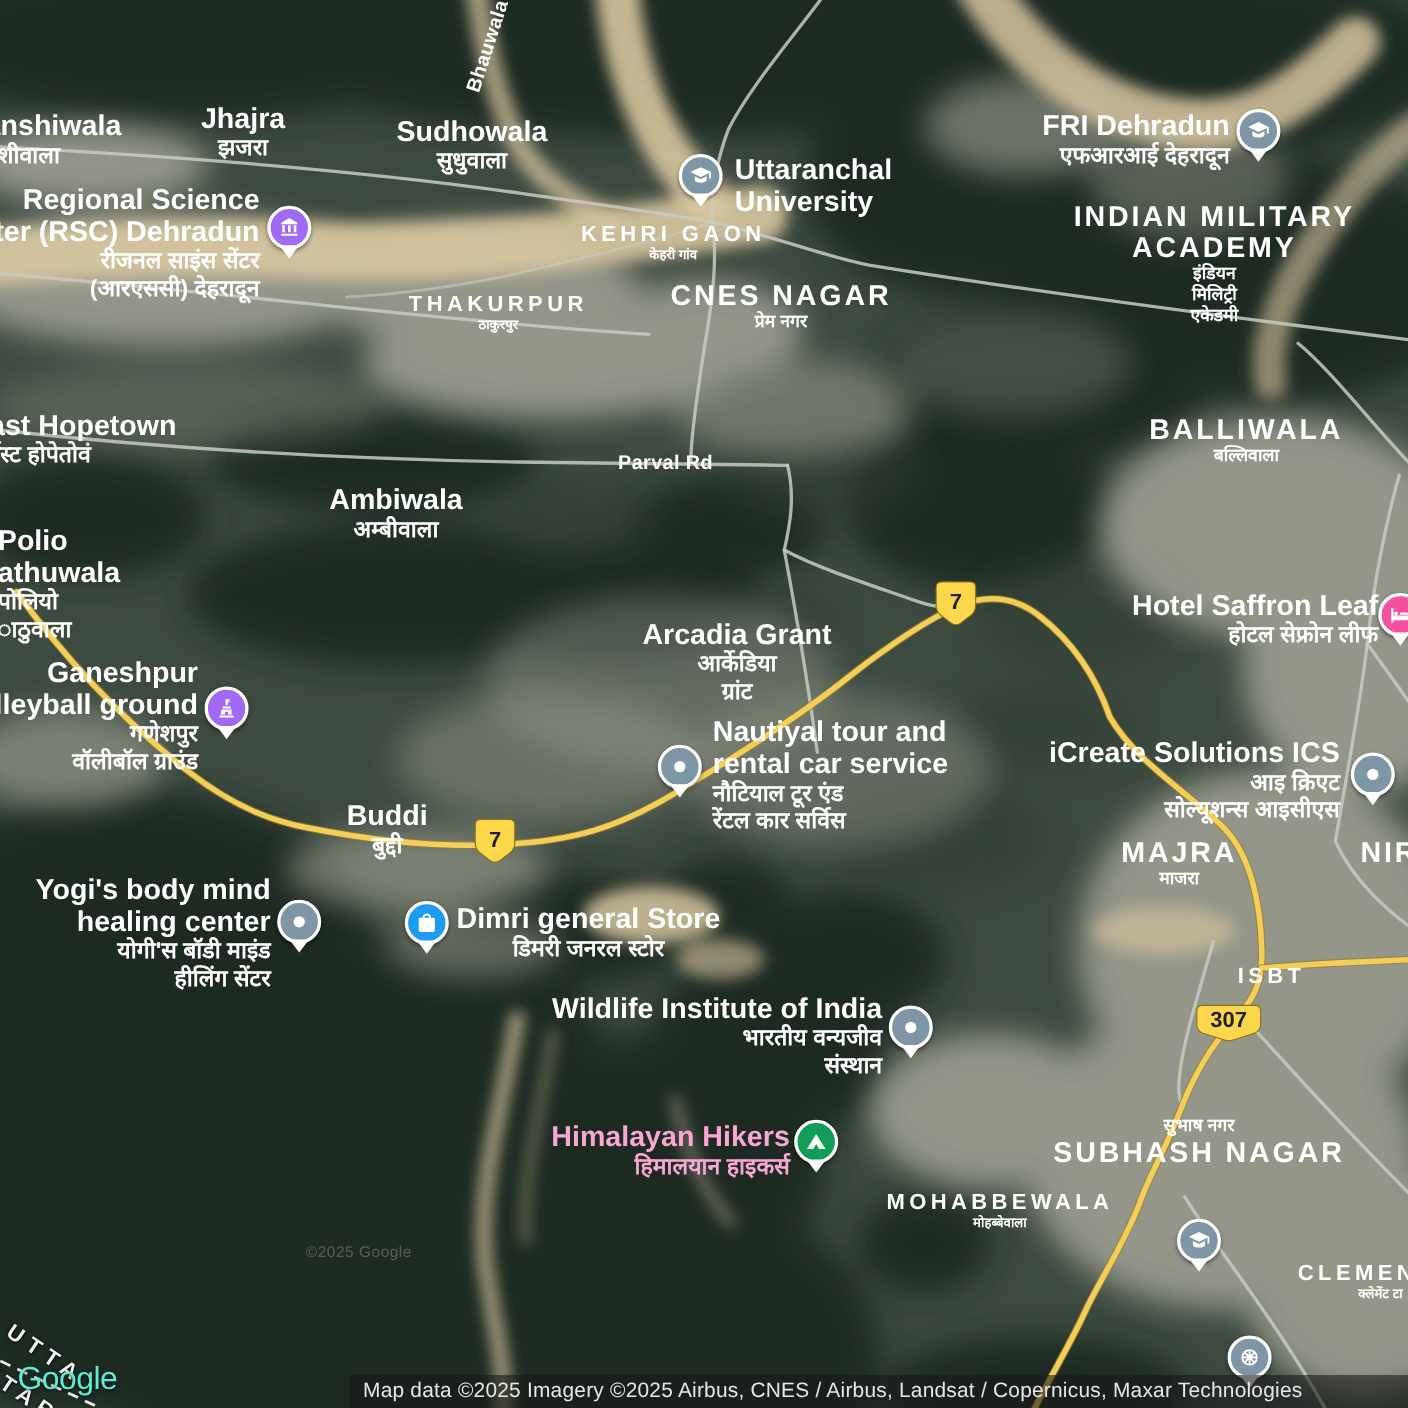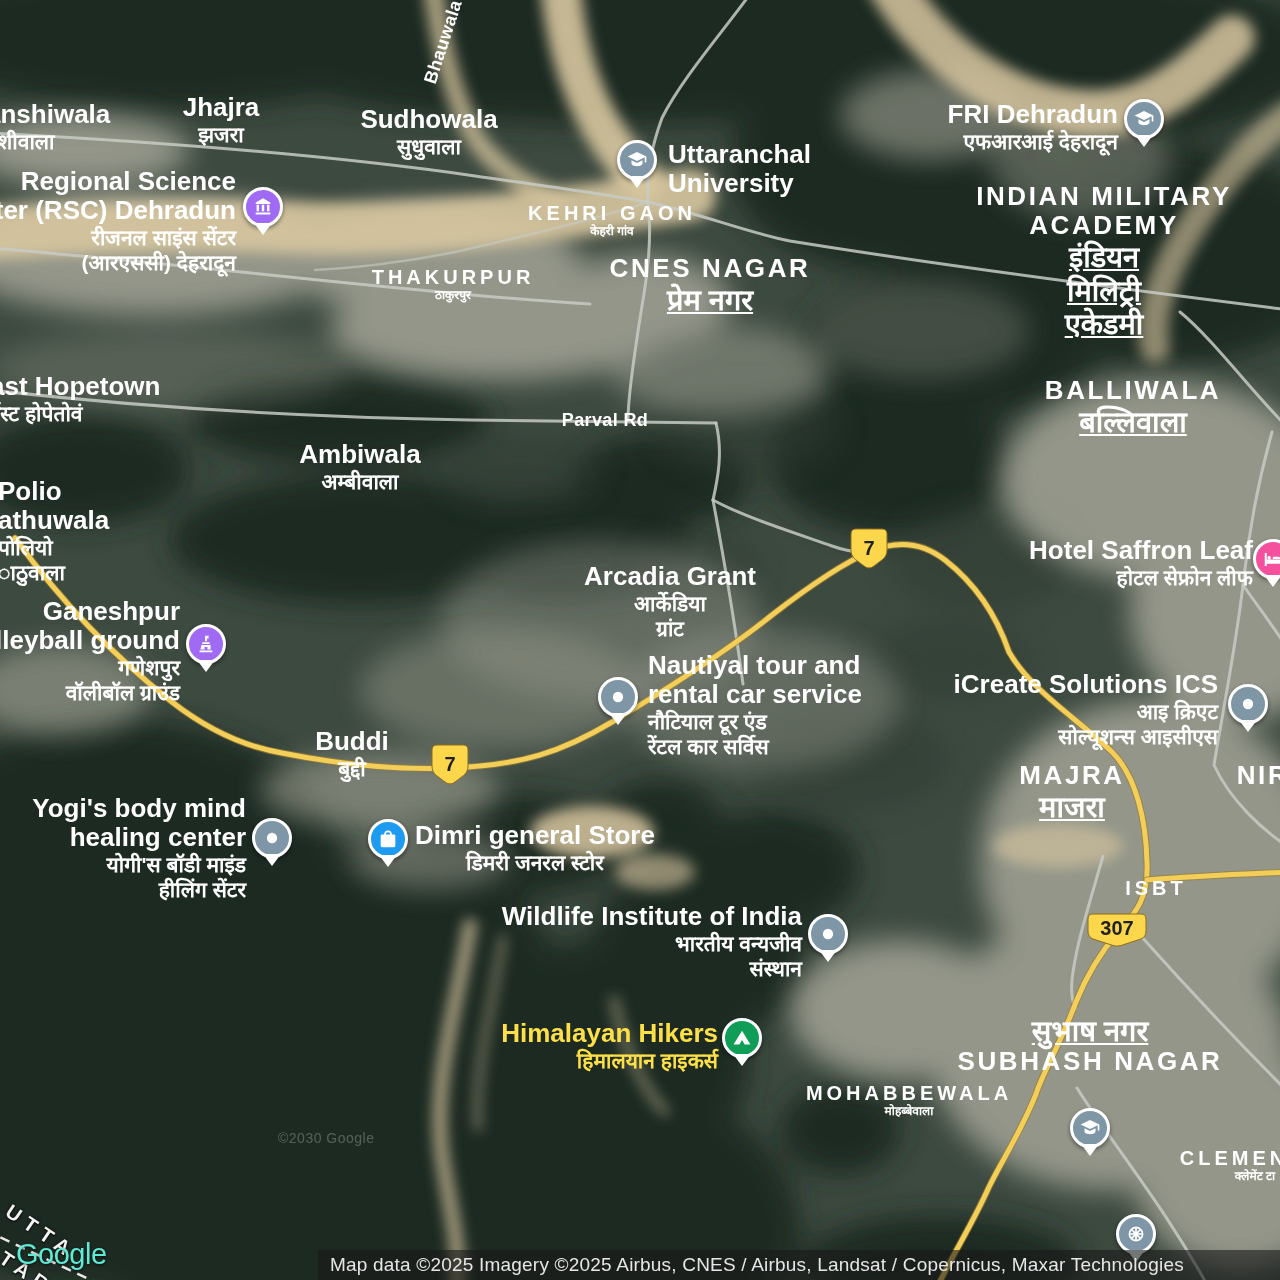--- a/index.html
+++ b/index.html
@@ -9,21 +9,21 @@
   .label{position:absolute;z-index:5;color:#fff;font-family:"Liberation Sans",sans-serif;font-weight:700;white-space:nowrap;line-height:1.12;}
   .label .line{
     text-shadow:-2px -2px 0 rgba(20,22,20,.8),2px -2px 0 rgba(20,22,20,.8),
 a                -2px 2px 0 rgba(20,22,20,.8),2px 2px 0 rgba(20,22,20,.8),
                 0 -2px 0 rgba(20,22,20,.8),0 2px 0 rgba(20,22,20,.8),
                 -2px 0 0 rgba(20,22,20,.8),2px 0 0 rgba(20,22,20,.8);
   }
   .lg .en{font-size:26px;}
   .lg .hi{font-size:21px;}
   .area .en{font-size:26px;letter-spacing:.1em;}
-  .area .hi{font-size:29px;text-decoration:underline;}
+  .area .hi{font-size:16px;}
   .sm .en{font-size:20px;letter-spacing:.2em;}
   .sm .hi{font-size:12px;}
   .road-label .en{font-size:18px;letter-spacing:.02em;}
   .hi{margin-top:1px;}
   .pin{position:absolute;width:40px;height:40px;border-radius:50%;border:3px solid #fff;box-sizing:border-box;
        display:flex;align-items:center;justify-content:center;box-shadow:0 2px 4px rgba(0,0,0,.45);z-index:6;}
   .pin::after{content:"";position:absolute;top:33px;left:50%;transform:translateX(-50%);
        border-left:9px solid transparent;border-right:9px solid transparent;border-top:12px solid #fff;z-index:-1;}
   .pin svg{width:22px;height:22px;display:block;}
   .pin-icon{display:flex;}
@@ -157,21 +157,21 @@
     <g fill="none" stroke-linecap="round">
       <path d="M 15,538 C 60,600 112,655 172,702 C 212,733 247,747 282,753 C 342,765 402,770 452,768 C 522,765 562,752 612,722 C 662,692 722,655 772,615 C 812,584 846,562 871,551 C 898,540 922,542 945,560 C 977,585 997,617 1009,652 C 1032,692 1082,722 1112,752 C 1137,777 1146,822 1147,862 C 1149,902 1132,916 1118,932 C 1101,952 1086,977 1076,1002 C 1059,1047 1043,1072 1036,1094 C 1021,1132 1001,1162 989,1187 C 971,1227 951,1257 936,1290" stroke="#9a7d33" stroke-width="7" stroke-opacity=".7"></path>
       <path d="M 15,538 C 60,600 112,655 172,702 C 212,733 247,747 282,753 C 342,765 402,770 452,768 C 522,765 562,752 612,722 C 662,692 722,655 772,615 C 812,584 846,562 871,551 C 898,540 922,542 945,560 C 977,585 997,617 1009,652 C 1032,692 1082,722 1112,752 C 1137,777 1146,822 1147,862 C 1149,902 1132,916 1118,932 C 1101,952 1086,977 1076,1002 C 1059,1047 1043,1072 1036,1094 C 1021,1132 1001,1162 989,1187 C 971,1227 951,1257 936,1290" stroke="#f3cf5a" stroke-width="5"></path>
       <path d="M 1147,880 C 1192,876 1242,874 1290,872" stroke="#9a7d33" stroke-width="7" stroke-opacity=".7"></path>
       <path d="M 1147,880 C 1192,876 1242,874 1290,872" stroke="#f3cf5a" stroke-width="5"></path>
     </g>
 
     <path d="M -15,1230 L 110,1289" stroke="#ffffff" stroke-width="2.5" stroke-dasharray="10 7" opacity=".9" fill="none"></path>
   </svg>
 
-  <div id="imagery-watermark">©2030 Google</div>
+  <div id="imagery-watermark">©2025 Google</div>
 
   <div class="boundary-frag" id="boundary-upper">UTTA</div>
   <div class="boundary-frag" id="boundary-lower">TTARAKH</div>
 
   <div id="label-layer">
       <div class="pin" style="left: 243px; top: 187px; background: rgb(160, 106, 244);">
         <span class="pin-icon">
           <svg viewBox="0 0 24 24">
             <path fill="#fff" d="M12 2.5 4 7v1.6h16V7Zm-7 7.1h2.6v6.9H5Zm5.7 0h2.6v6.9h-2.6Zm5.7 0H19v6.9h-2.6ZM4 18.1h16v2H4Z"></path>
           </svg>
@@ -397,21 +397,21 @@
       </div>
       <div class="label lg" style="top: 821px; left: 415px; text-align: center;">
         <div class="line en">Dimri general Store</div>
         <div class="line hi">डिमरी जनरल स्टोर</div>
       </div>
       <div class="label lg" style="top: 902px; right: 478px; text-align: right;">
         <div class="line en">Wildlife Institute of India</div>
         <div class="line hi">भारतीय वन्यजीव</div>
         <div class="line hi">संस्थान</div>
       </div>
-      <div class="label lg" style="top: 1019px; right: 562px; text-align: right; color: #fde047;">
+      <div class="label lg" style="top: 1019px; right: 562px; text-align: right; color: #f9a8d4;">
         <div class="line en">Himalayan Hikers</div>
         <div class="line hi">हिमालयान हाइकर्स</div>
       </div>
       <div class="label sm" style="top: 1082px; left: 909px; text-align: center; transform: translateX(-50%);">
         <div class="line en">MOHABBEWALA</div>
         <div class="line hi">मोहब्बेवाला</div>
       </div>
       <div class="label area" style="top: 1014px; left: 1090px; text-align: center; transform: translateX(-50%);">
         <div class="line hi">सुभाष नगर</div>
         <div class="line en">SUBHASH NAGAR</div>

